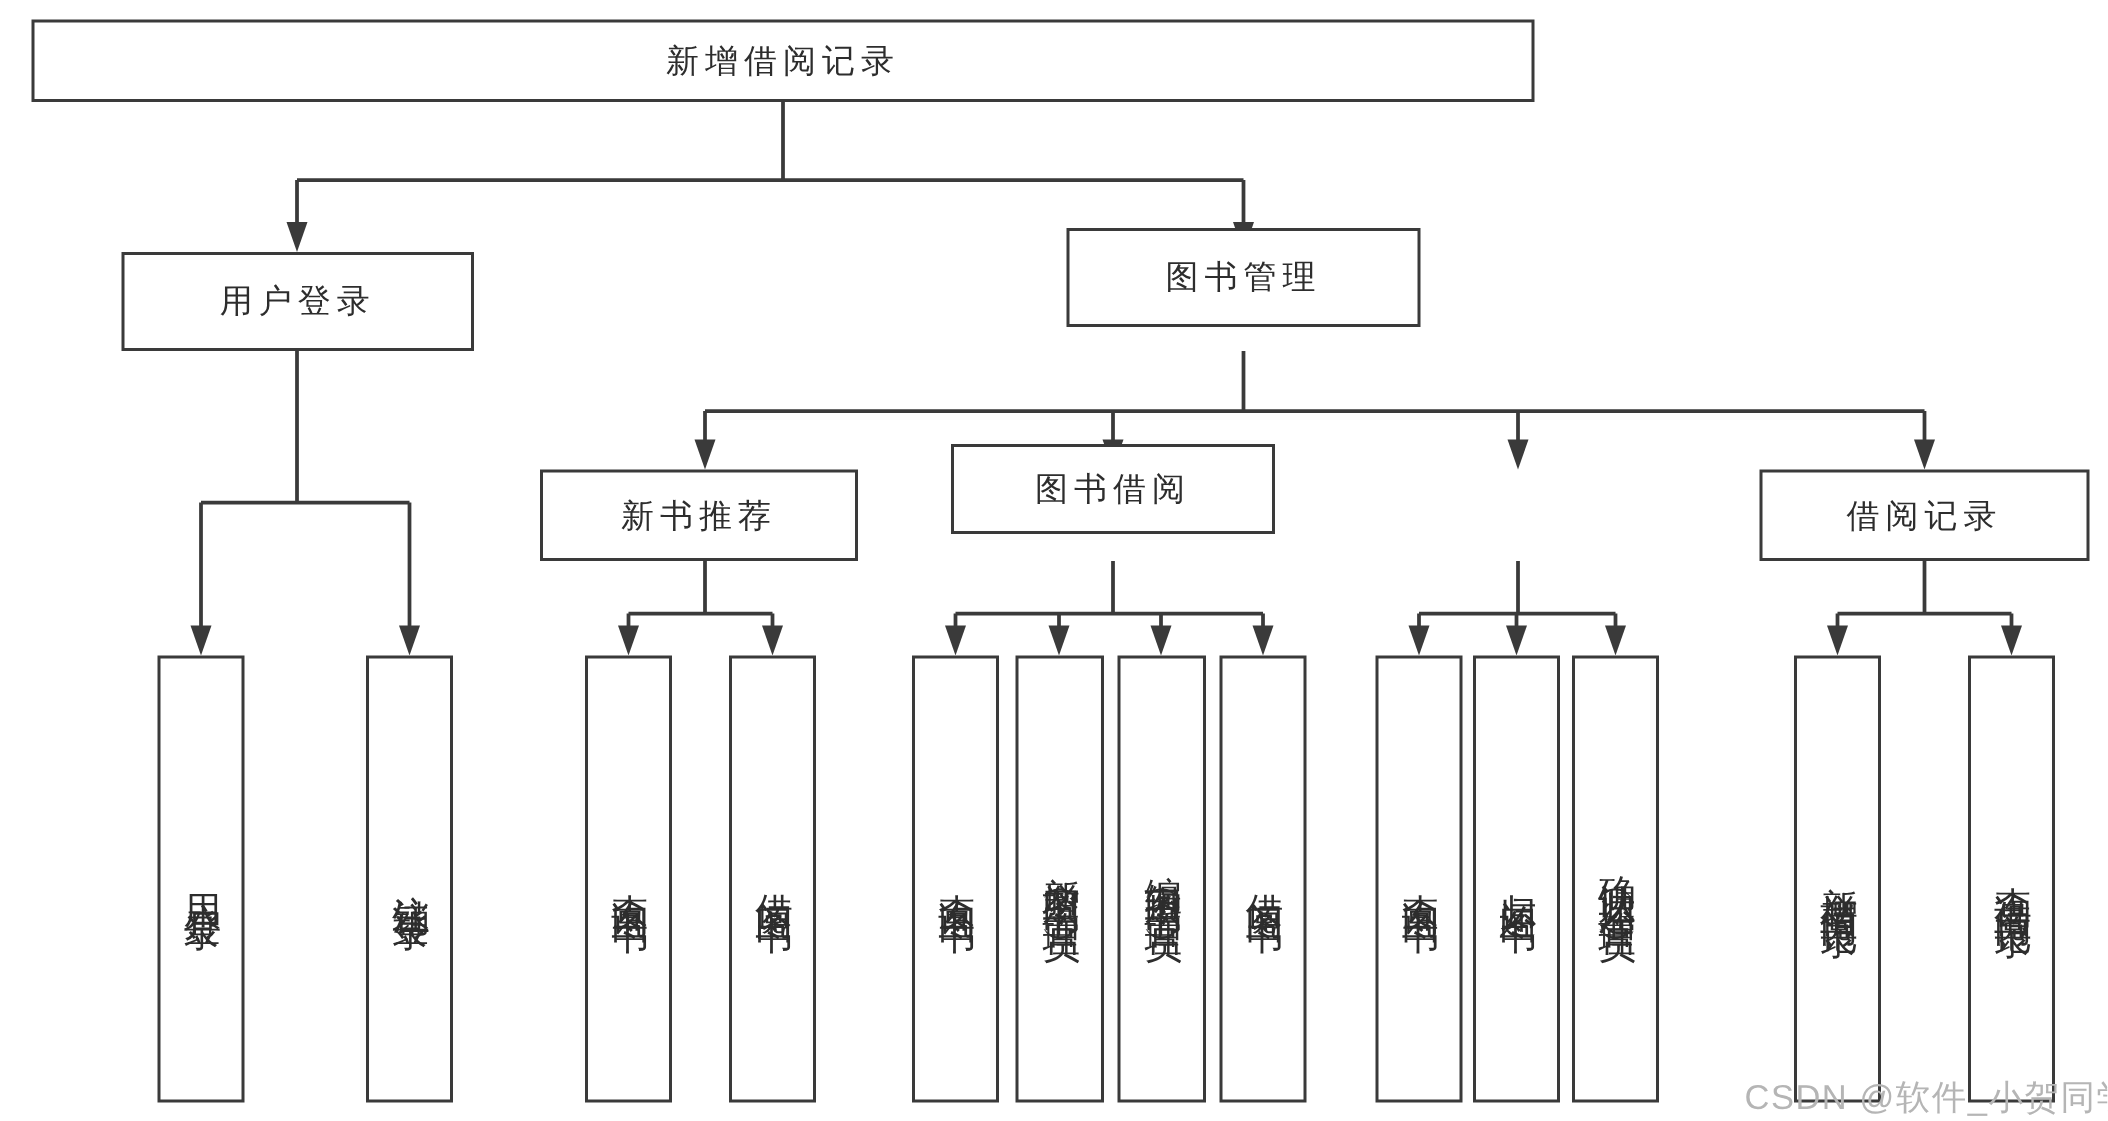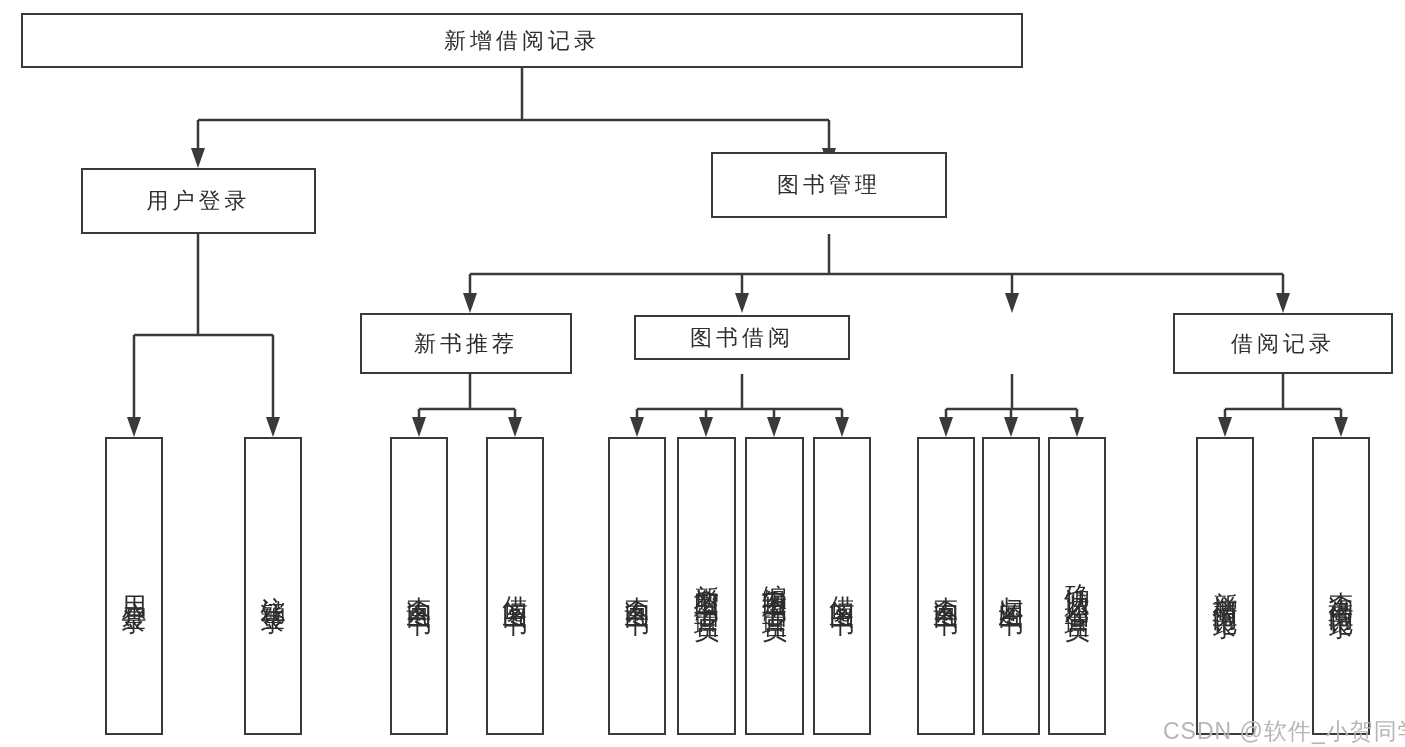--- a/index.html
+++ b/index.html
@@ -84,21 +84,21 @@
   <div class="hbox" style="left:81px;top:168px;width:235px;height:66px">
     <span>用户登录</span>
   </div>
   <div class="hbox" style="left:711px;top:152px;width:236px;height:66px">
     <span>图书管理</span>
   </div>
 
   <div class="hbox" style="left:360px;top:313px;width:212px;height:61px">
     <span>新书推荐</span>
   </div>
-  <div class="hbox" style="left:634px;top:315px;width:216px;height:45px">
+  <div class="hbox" style="left:634px;top:296px;width:216px;height:60px">
     <span>图书借阅</span>
   </div>
   <div class="hbox" style="left:1173px;top:313px;width:220px;height:61px">
     <span>借阅记录</span>
   </div>
 
   <div class="vbox" style="left:105px">
     <span class="vtext">用户登录</span>
   </div>
   <div class="vbox" style="left:244px">

